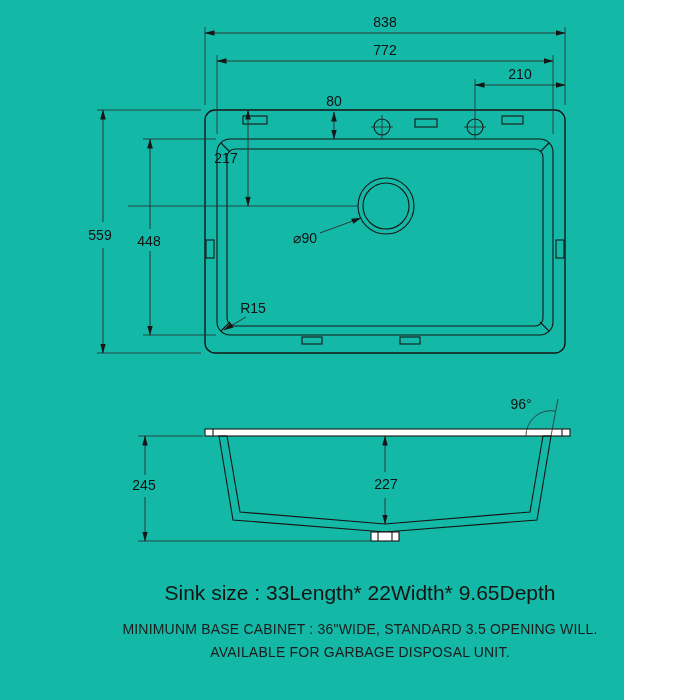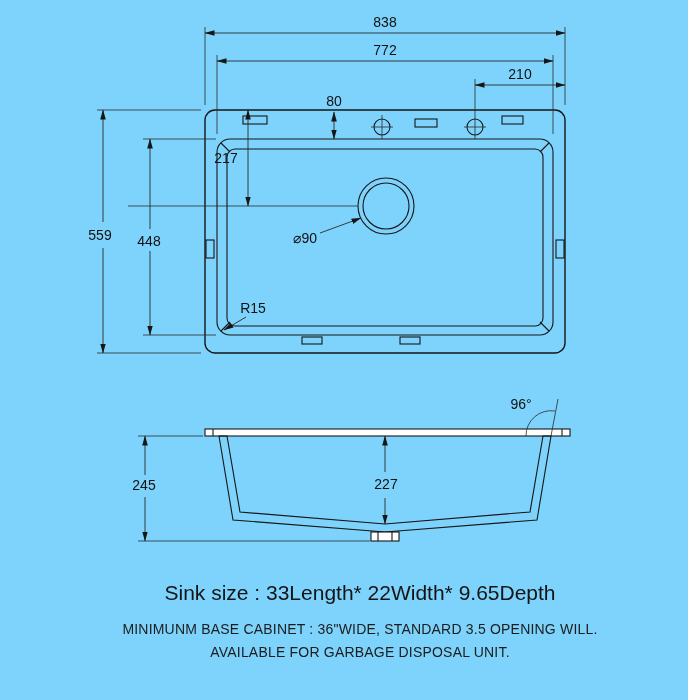--- a/index.html
+++ b/index.html
@@ -1,16 +1,16 @@
 <!DOCTYPE html>
 <html><head>
 <meta charset="utf-8">
 <style>
   html,body{margin:0;padding:0;background:#fff;}
-  .stage{width:688px;height:700px;background:#7dd3fc;position:relative;font-family:"Liberation Sans",sans-serif;}
+  .stage{width:624px;height:700px;background:#14b8a6;position:relative;font-family:"Liberation Sans",sans-serif;}
   svg{display:block;}
   .ol{stroke:#161616;stroke-width:1.4;fill:none;stroke-linejoin:round;}
   .tl{stroke:#161616;stroke-width:1.1;fill:none;}
   .ext{stroke:#2b2b2b;stroke-width:0.8;fill:none;}
   .dim{stroke:#2b2b2b;stroke-width:0.9;fill:none;}
   .dtxt{font-size:14px;fill:#111;text-anchor:middle;font-family:"Liberation Sans",sans-serif;}
   .cap1{font-size:21px;fill:#141414;text-anchor:middle;font-family:"Liberation Sans",sans-serif;}
   .cap2{font-size:14px;fill:#1c1c1c;text-anchor:middle;letter-spacing:0.2px;font-family:"Liberation Sans",sans-serif;}
   .wfill{fill:#fff;}
 </style>

